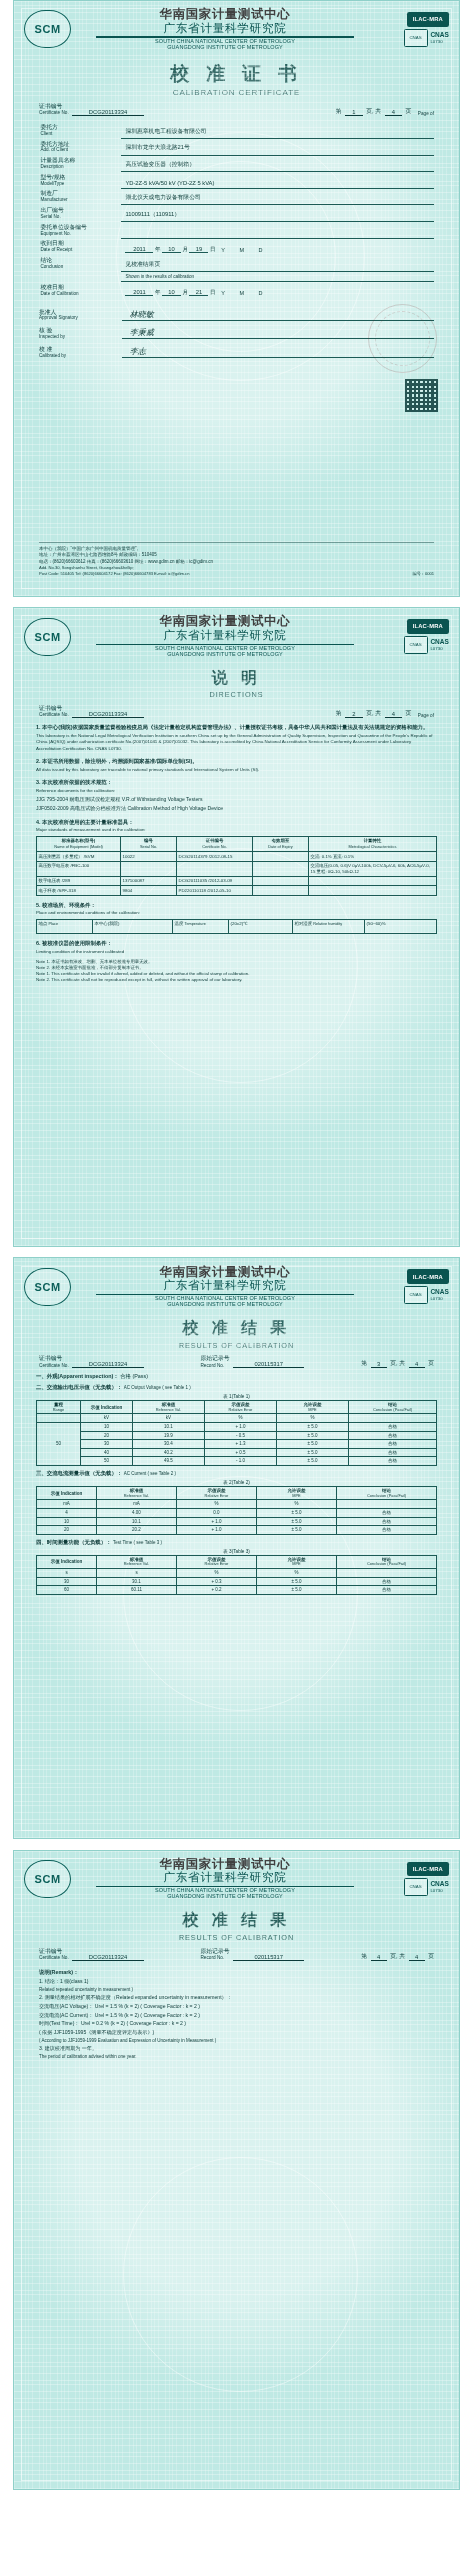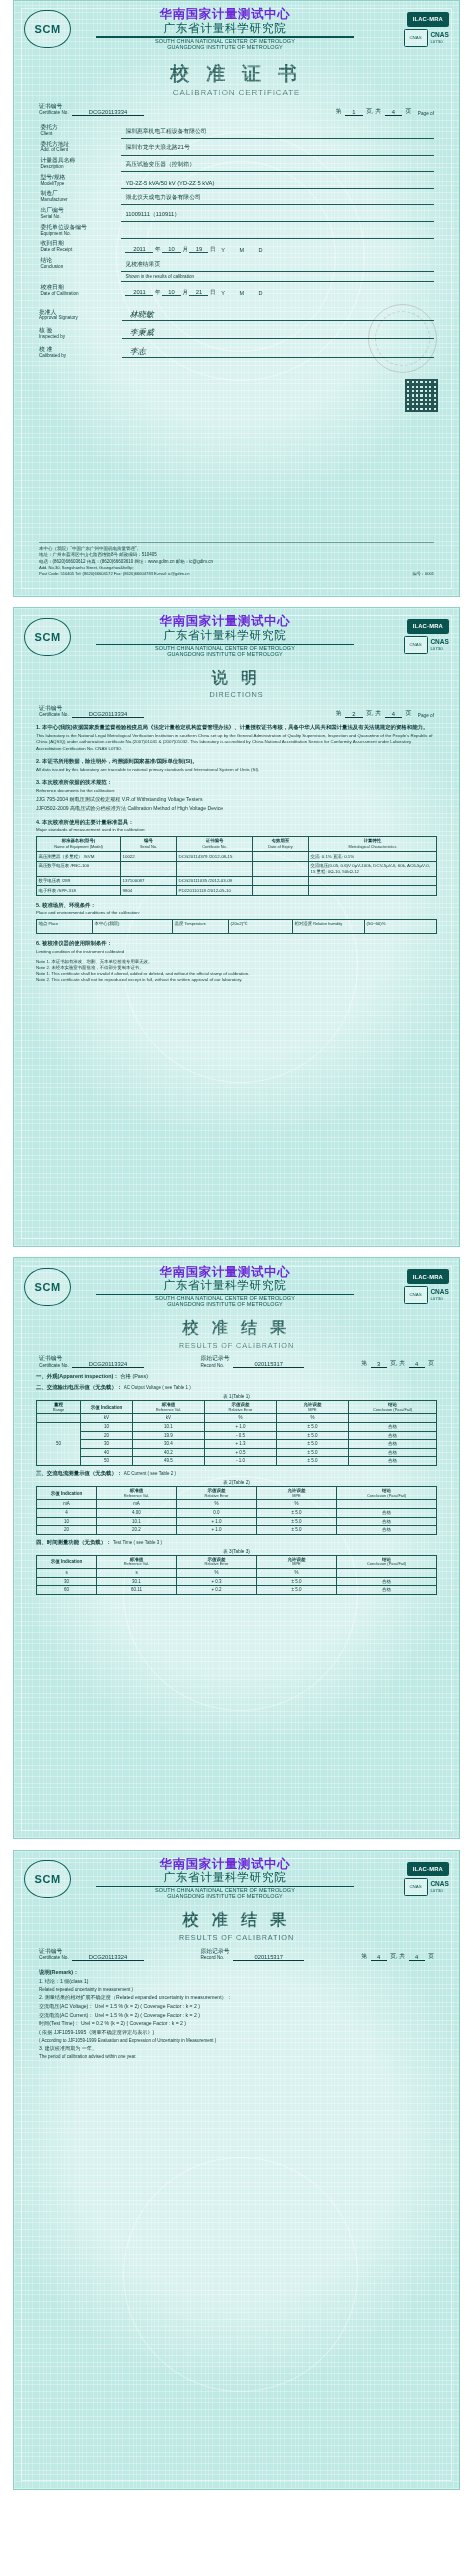--- a/index.html
+++ b/index.html
@@ -37,21 +37,21 @@
   
   .header{position:relative;padding:7.3px 10.2px 2.9px 10.2px;}
   .hdr-row{display:flex;align-items:center;gap:5.8px;}
   .scm-logo{
     width:45px;height:36px;flex:0 0 45px;border:1.5px solid #0b5f59;
     border-radius:50%/55%;display:flex;align-items:center;justify-content:center;
     font-weight:bold;font-size:11px;letter-spacing:0.7px;color:#0b5f59;
     background:rgba(255,255,255,.25);
   }
   .hdr-center{flex:1;text-align:center;line-height:1.08;}
-  .hdr-cn1{font-size:12.4px;font-weight:bold;color:#6d28d9;letter-spacing:0.7px;}
+  .hdr-cn1{font-size:12.4px;font-weight:bold;color:#404040;letter-spacing:0.7px;}
   .hdr-cn2{font-size:11.6px;font-weight:normal;color:#0a5450;letter-spacing:0.7px;}
   .hdr-en1{font-size:5.5px;color:#0a5450;letter-spacing:0.1px;margin-top:0.7px;}
   .hdr-en2{font-size:5.5px;color:#0a5450;letter-spacing:0.1px;}
   .hdr-rule{height:1.5px;background:#0a5450;margin:2.2px 19px 0 19px;}
   .hdr-right{width:70px;flex:0 0 70px;display:flex;flex-direction:column;gap:2.2px;align-items:flex-end;}
   .ilac{
     width:42px;height:14.5px;border-radius:2.2px;background:#0a5450;color:#fff;
     font-size:5.8px;display:flex;align-items:center;justify-content:center;font-weight:bold;
     letter-spacing:0.2px;
   }

